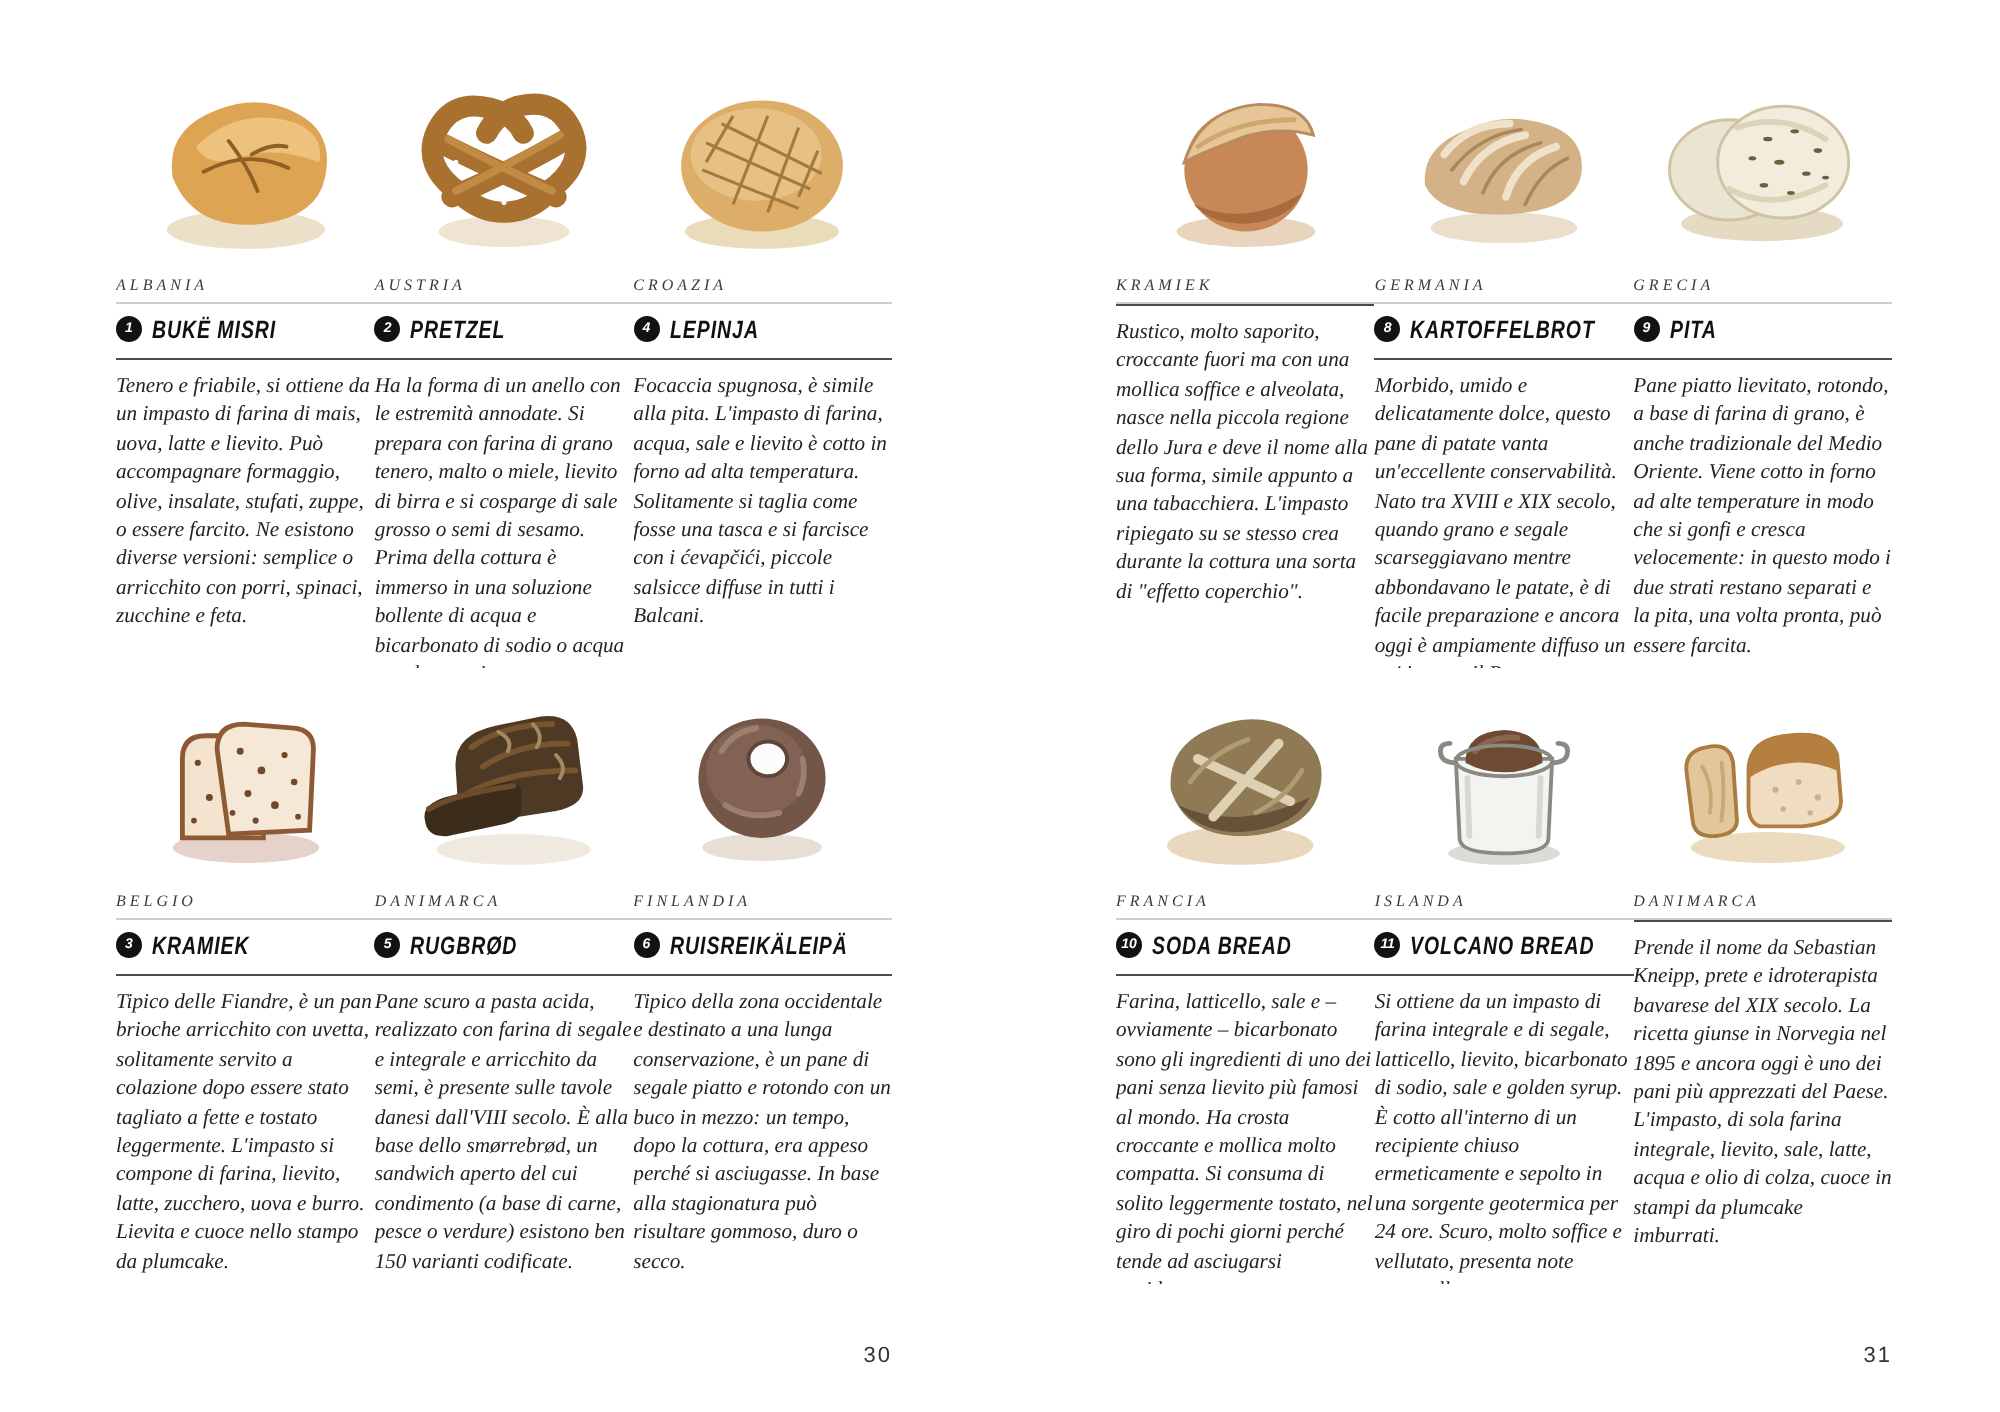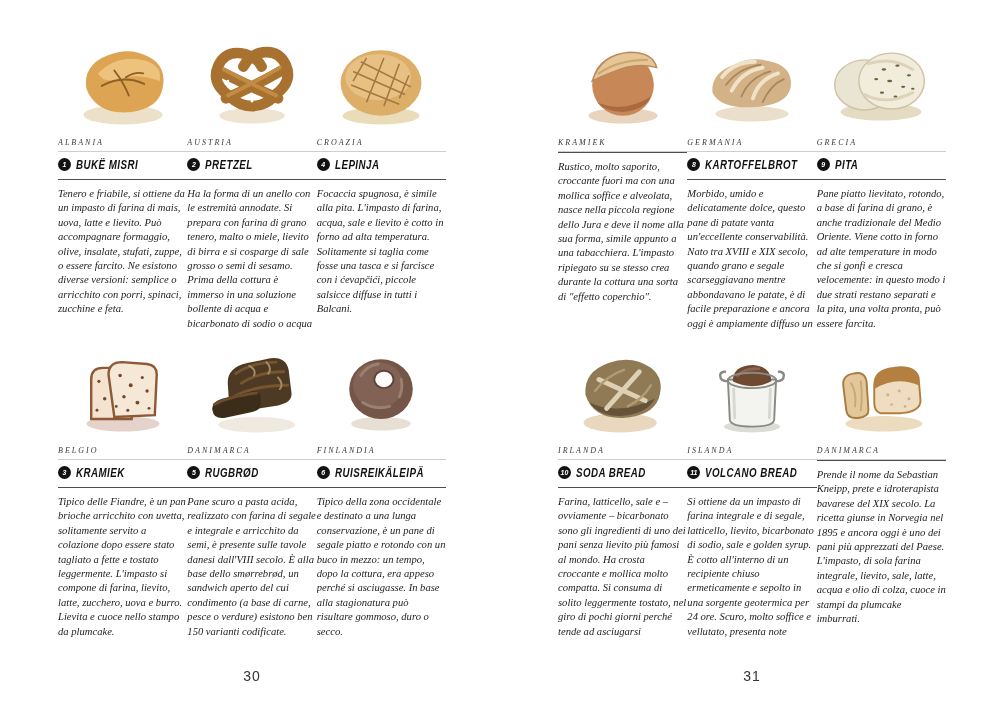--- a/index.html
+++ b/index.html
@@ -14,22 +14,22 @@
   .country { font-family:"Liberation Serif", serif; font-size:8px; letter-spacing:2px; color:#3a3a3a; padding-bottom:4px; }
   .rule-light { border-top:1px solid #d2cdc6; }
   .title-row { display:flex; gap:5px; padding:6px 0 7px; }
   .num { width:13px; height:13px; min-width:13px; border-radius:50%; background:#121212; color:#fff;
          font-family:"Liberation Sans", sans-serif; font-weight:bold; font-size:7px;
          display:flex; align-items:center; justify-content:center; letter-spacing:0; }
   .name { font-family:"Liberation Sans", sans-serif; font-weight:bold; font-size:12.5px; letter-spacing:.6px;
           color:#111; transform:scaleX(.78); transform-origin:left center; white-space:nowrap; }
   .rule-dark { border-top:1.5px solid #4c4c4c; }
   .desc { padding-top:7px; font-size:10.6px; line-height:1.36; color:#222; }
-  .pagenum { position:absolute; bottom:22px; left:58px; right:54px; text-align:center;
-             font-family:"Liberation Sans", sans-serif; font-size:14px; letter-spacing:1px; color:#333; }
+  .pagenum { position:absolute; bottom:22px; left:58px; right:54px; text-align:right;
+             font-family:"Liberation Sans", sans-serif; font-size:11px; letter-spacing:1px; color:#333; }
 </style>
 </head>
 <body>
 
 <div class="spread">
 
   <section class="page">
     <div class="grid">
 
       <article class="entry">
@@ -242,21 +242,21 @@
       <article class="entry">
         <div class="ill">
           <svg viewBox="0 0 110 100">
               <ellipse cx="52" cy="83" rx="38" ry="10" fill="#e9d8be"></ellipse>
               <path d="M16 54 Q14 30 40 21 Q64 12 84 26 Q99 38 92 58 Q85 76 55 78 Q24 79 16 54Z" fill="#8f7a55"></path>
               <path d="M20 62 Q50 76 88 58 Q80 74 52 76 Q30 76 20 62Z" fill="#655239"></path>
               <path d="M30 38 L78 60 M72 30 L38 68" stroke="#ded0b2" stroke-width="5" fill="none" stroke-linecap="round"></path>
               <path d="M26 50 Q38 34 56 28 M60 66 Q76 58 84 44" stroke="#b09c73" stroke-width="2.5" fill="none" stroke-linecap="round"></path>
             </svg>
         </div>
-        <div class="country">IRLANDA</div>
+        <div class="country">FRANCIA</div>
         <div class="rule-light"></div>
         <h3 class="title-row">
           <span class="num">10</span>
           <span class="name">SODA BREAD</span>
         </h3>
         <div class="rule-dark"></div>
         <p class="desc">Farina, latticello, sale e – ovviamente – bicarbonato sono gli ingredienti di uno dei pani senza lievito più famosi al mondo. Ha crosta croccante e mollica molto compatta. Si consuma di solito leggermente tostato, nel giro di pochi giorni perché tende ad asciugarsi rapidamente.</p>
       </article>
 
       <article class="entry">

